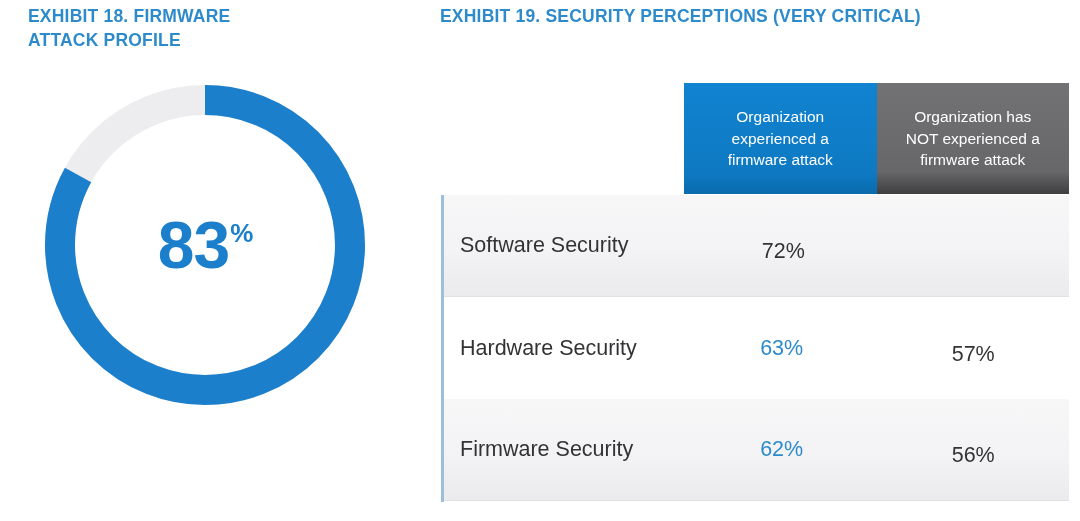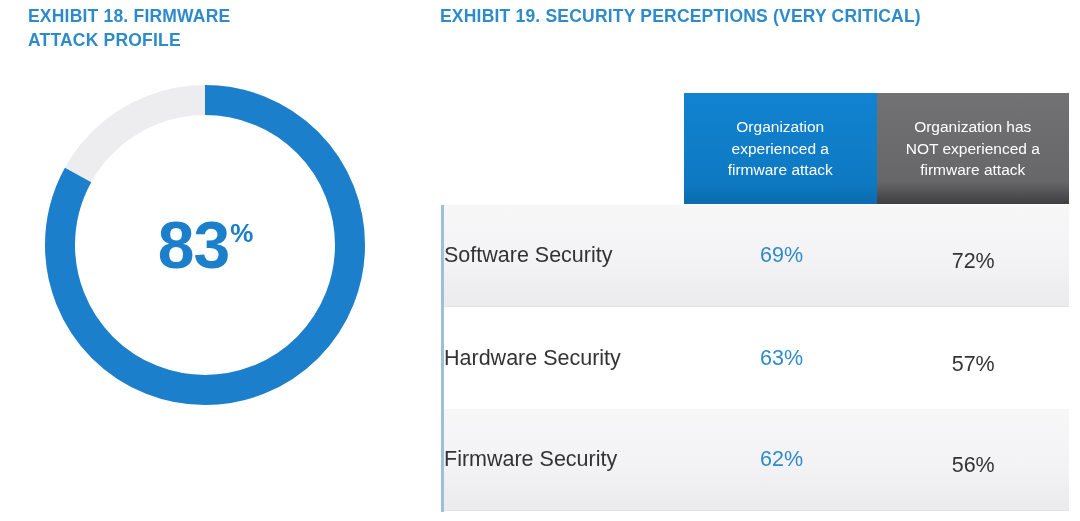--- a/index.html
+++ b/index.html
@@ -94,21 +94,21 @@
     font-size: 19px;
     line-height: 1.32;
     max-width: 230px;
     white-space: pre-line;
   }
 
   
   .table-wrap {
     position: absolute;
     left: 441px;
-    top: 93px;
+    top: 83px;
     width: 628px;
     height: 420px;
   }
 
   .col-headers {
     position: absolute;
     left: 243px;
     top: 0;
     width: 385px;
     height: 111px;
@@ -156,20 +156,21 @@
   .row.shaded {
     background: linear-gradient(180deg, #f7f7f8 0%, #f3f3f5 55%, #ebebee 100%);
     border-bottom: 1px solid #e2e2e6;
   }
   .row.plain {
     background: #ffffff;
     justify-content: center;
   }
   .row-label {
     width: 243px;
+    padding-left: 16px;
     box-sizing: border-box;
     color: #333335;
     font-size: 21.5px;
     white-space: nowrap;
   }
   .row-val {
     width: 192.5px;
     text-align: center;
     font-size: 21.5px;
   }
@@ -214,21 +215,20 @@
 firmware attack</div>
       <div class="col-header gray">Organization has
 NOT experienced a
 firmware attack</div>
     </div>
 
     <div class="table-body">
 
       <div class="row shaded">
         <div class="row-label">Software Security</div>
-        <div class="row-val blue">69%</div>
         <div class="row-val dark">72%</div>
       </div>
 
       <div class="row plain">
         <div class="row-label">Hardware Security</div>
         <div class="row-val blue">63%</div>
         <div class="row-val dark">57%</div>
       </div>
 
       <div class="row shaded">

